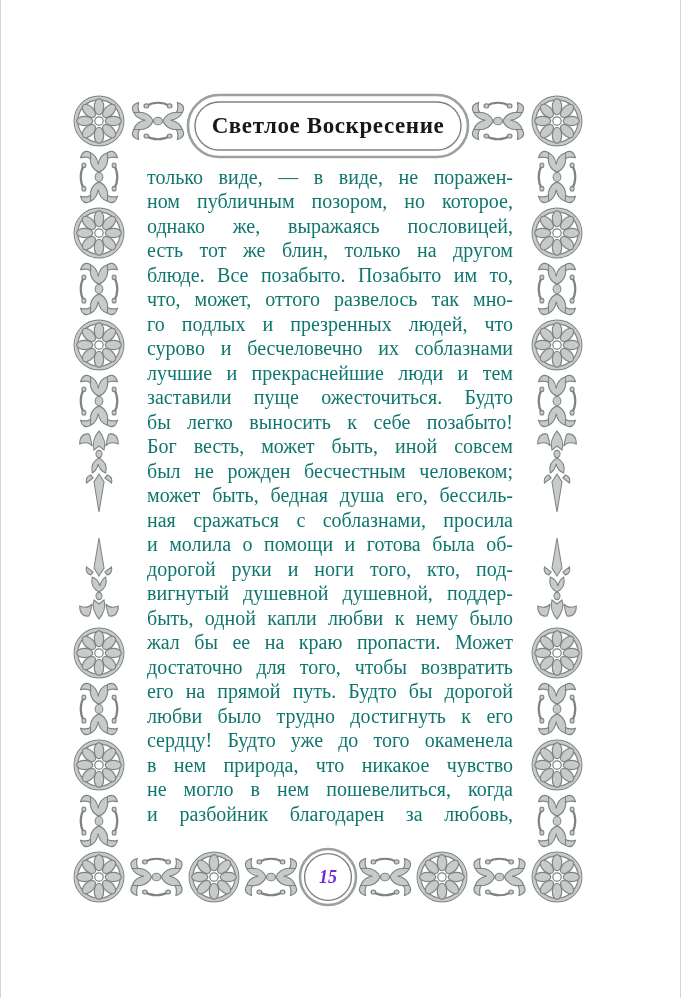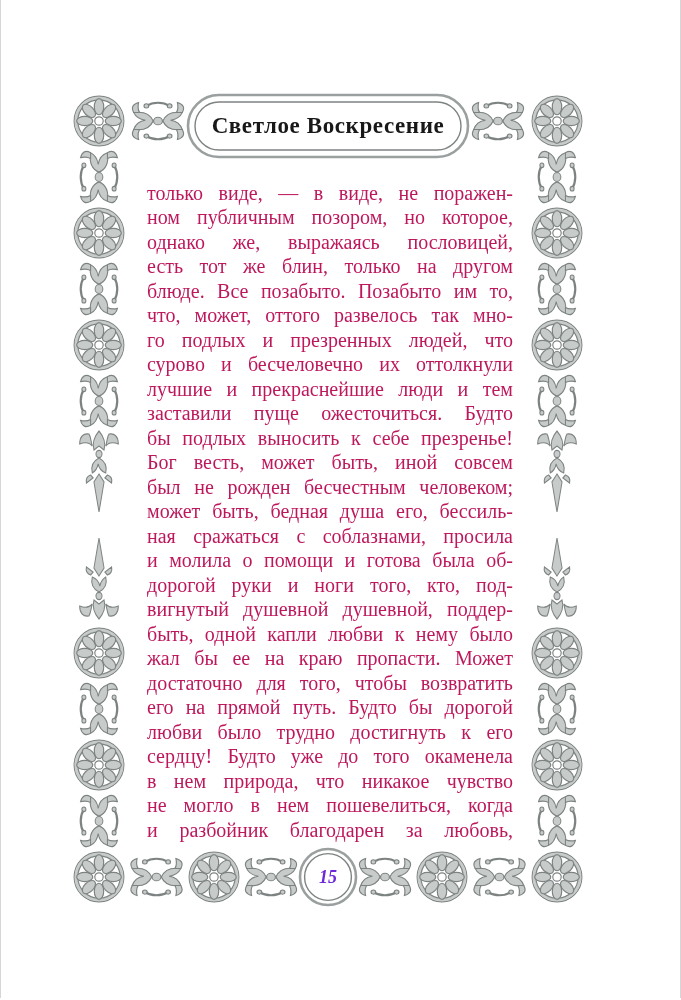--- a/index.html
+++ b/index.html
@@ -12,22 +12,22 @@
     border-left:1px solid #d6d6d6;border-right:1px solid #d6d6d6;
     pointer-events:none;
   }
   .frame-svg{position:absolute;left:0;top:0;}
   .page-title{
     position:absolute;left:188px;top:95px;width:280px;height:62px;
     display:flex;align-items:center;justify-content:center;
     font-weight:700;font-size:23px;letter-spacing:0.6px;color:#181818;
   }
   .text-block{
-    position:absolute;left:147px;top:181px;width:366px;
-    color:#be185d;
+    position:absolute;left:147px;top:165px;width:366px;
+    color:#0f766e;
   }
   .line{
     font-size:20px;line-height:24.48px;
     text-align:justify;text-align-last:justify;text-justify:inter-word;
     white-space:normal;
   }
   .page-number{
     position:absolute;left:298px;top:847px;width:60px;height:60px;
     display:flex;align-items:center;justify-content:center;
     font-style:italic;font-weight:700;font-size:18px;color:#6d28d9;
@@ -147,24 +147,24 @@
 <div class="page-title">Светлое Воскресение</div>
 
 <div class="text-block">
   <div class="line">только виде, — в виде, не поражен-</div>
   <div class="line">ном публичным позором, но которое,</div>
   <div class="line">однако же, выражаясь пословицей,</div>
   <div class="line">есть тот же блин, только на другом</div>
   <div class="line">блюде. Все позабыто. Позабыто им то,</div>
   <div class="line">что, может, оттого развелось так мно-</div>
   <div class="line">го подлых и презренных людей, что</div>
-  <div class="line">сурово и бесчеловечно их оттолкнули</div>
+  <div class="line">сурово и бесчеловечно их соблазнами</div>
   <div class="line">лучшие и прекраснейшие люди и тем</div>
   <div class="line">заставили пуще ожесточиться. Будто</div>
-  <div class="line">бы подлых выносить к себе презренье!</div>
+  <div class="line">бы легко выносить к себе позабыто!</div>
   <div class="line">Бог весть, может быть, иной совсем</div>
   <div class="line">был не рожден бесчестным человеком;</div>
   <div class="line">может быть, бедная душа его, бессиль-</div>
   <div class="line">ная сражаться с соблазнами, просила</div>
   <div class="line">и молила о помощи и готова была об-</div>
   <div class="line">дорогой руки и ноги того, кто, под-</div>
   <div class="line">вигнутый душевной душевной, поддер-</div>
   <div class="line">быть, одной капли любви к нему было</div>
   <div class="line">жал бы ее на краю пропасти. Может</div>
   <div class="line">достаточно для того, чтобы возвратить</div>

